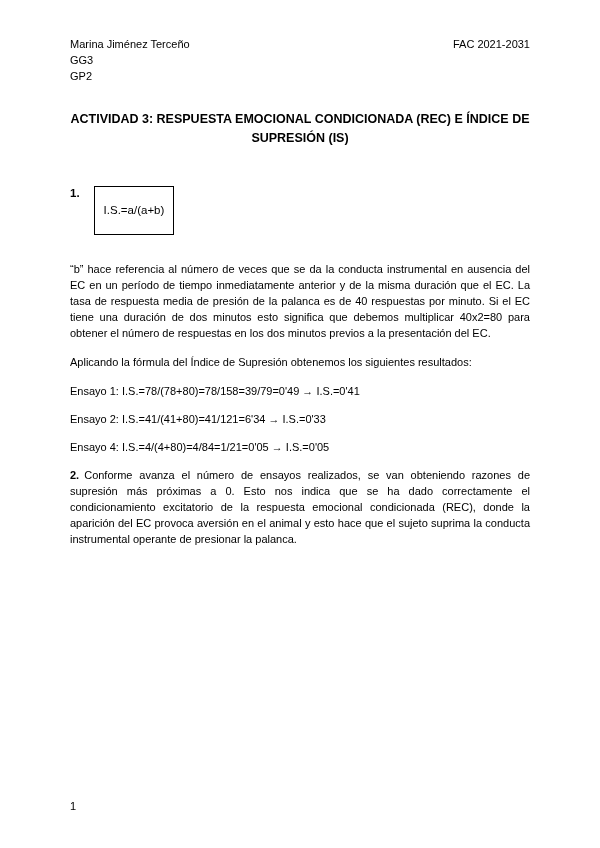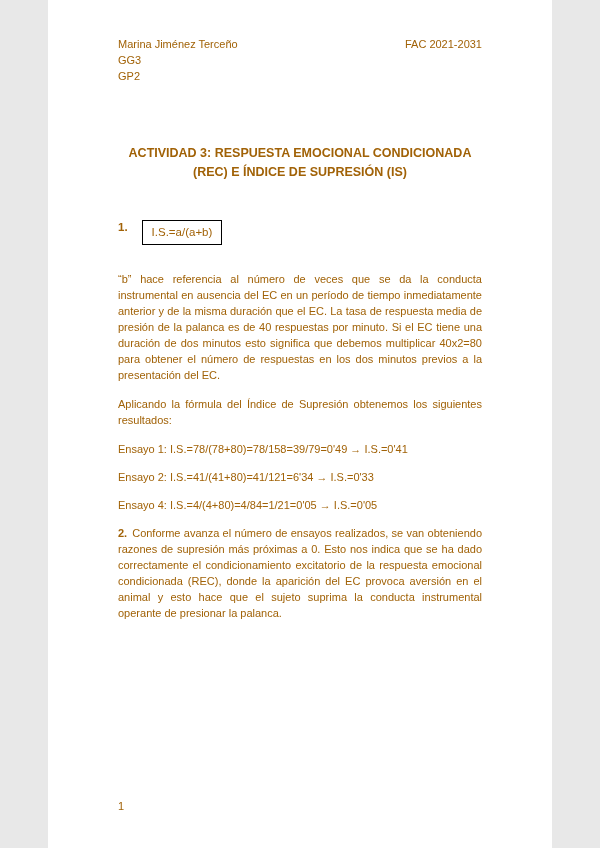--- a/index.html
+++ b/index.html
@@ -1,58 +1,58 @@
 <!DOCTYPE html>
 <html><head>
 <meta charset="utf-8">
 <style>
   * { margin: 0; padding: 0; box-sizing: border-box; }
   html, body { background: #e8e8e8; }
   body { font-family: "Liberation Sans", sans-serif; }
   .page {
-    width: 504px;
+    width: 600px;
     height: 848px;
     background: #ffffff;
-    color: #a16207;
+    color: #000000;
     position: relative;
     padding: 36px 70px 30px 70px;
     margin: 0 auto;
     overflow: hidden;
   }
   .header-row {
     display: flex;
     justify-content: space-between;
     align-items: flex-start;
     font-size: 11px;
     line-height: 16px;
   }
   .header-left p { line-height: 16px; }
   .doc-title {
     font-size: 12.5px;
     font-weight: bold;
     text-align: center;
     line-height: 19px;
-    margin-top: 60px;
+    margin-top: 26px;
     margin-bottom: 38px;
     max-width: 460px;
   }
   .formula-row {
     display: flex;
     align-items: flex-start;
     margin-bottom: 26px;
   }
   .item-number {
     font-weight: bold;
     font-size: 11.5px;
     margin-right: 14px;
     line-height: 14px;
   }
   .formula-box {
     border: 1px solid #000000;
-    padding: 5px 9px;
+    padding: 17px 9px;
     font-size: 11.5px;
     line-height: 13px;
     background: #ffffff;
   }
   .body-par {
     font-size: 11px;
     line-height: 16px;
     text-align: justify;
     margin-bottom: 13px;
   }

